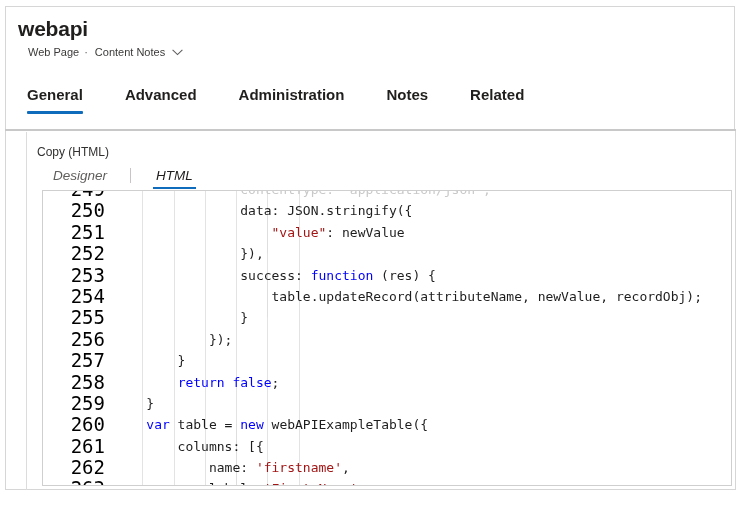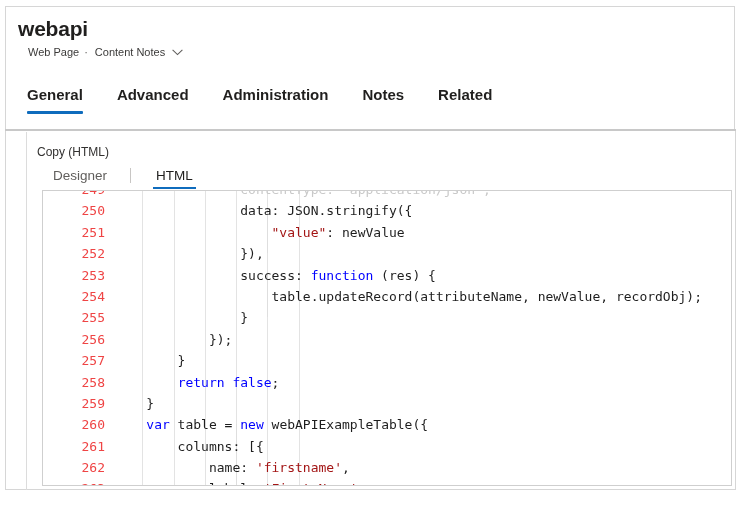--- a/index.html
+++ b/index.html
@@ -70,21 +70,21 @@
   }
   .chev svg { display: block; }
 
   
   .tabstrip {
     position: absolute;
     left: 27px;
     top: 86px;
     display: flex;
     align-items: flex-start;
-    gap: 8px;
+    gap: 16px;
   }
   .tab {
     position: relative;
     font-size: 15px;
     color: #201f1e;
     padding: 0 13px 11px 13px;
     cursor: pointer;
     white-space: nowrap;
     font-weight: bold;
   }
@@ -138,20 +138,21 @@
     top: 168px;
     display: flex;
     align-items: center;
   }
   .subtab {
     position: relative;
     font-size: 13.5px;
     padding: 0 3px 6px 3px;
     cursor: pointer;
     white-space: nowrap;
+    font-style: italic;
   }
   .subtab.designer { color: #605e5c; }
   .subtab.html {
     color: #201f1e;
     margin-left: 22px;
   }
   .subtab-sep {
     width: 1px;
     height: 15px;
     background: #c8c6c4;
@@ -192,23 +193,23 @@
     white-space: pre;
     font-family: "DejaVu Sans Mono", "Liberation Mono", monospace;
     font-size: 13px;
   }
   .lineno {
     position: absolute;
     left: 0;
     top: 0;
     width: 62px;
     text-align: right;
-    color: #ef4444;
+    color: #000000;
     font-family: "DejaVu Sans Mono", "Liberation Mono", monospace;
-    font-size: 13px;
+    font-size: 19px;
     user-select: none;
   }
   .code-text {
     position: absolute;
     left: 72px;
     top: 0;
     color: #1e1e1e;
   }
   
   .guides {

